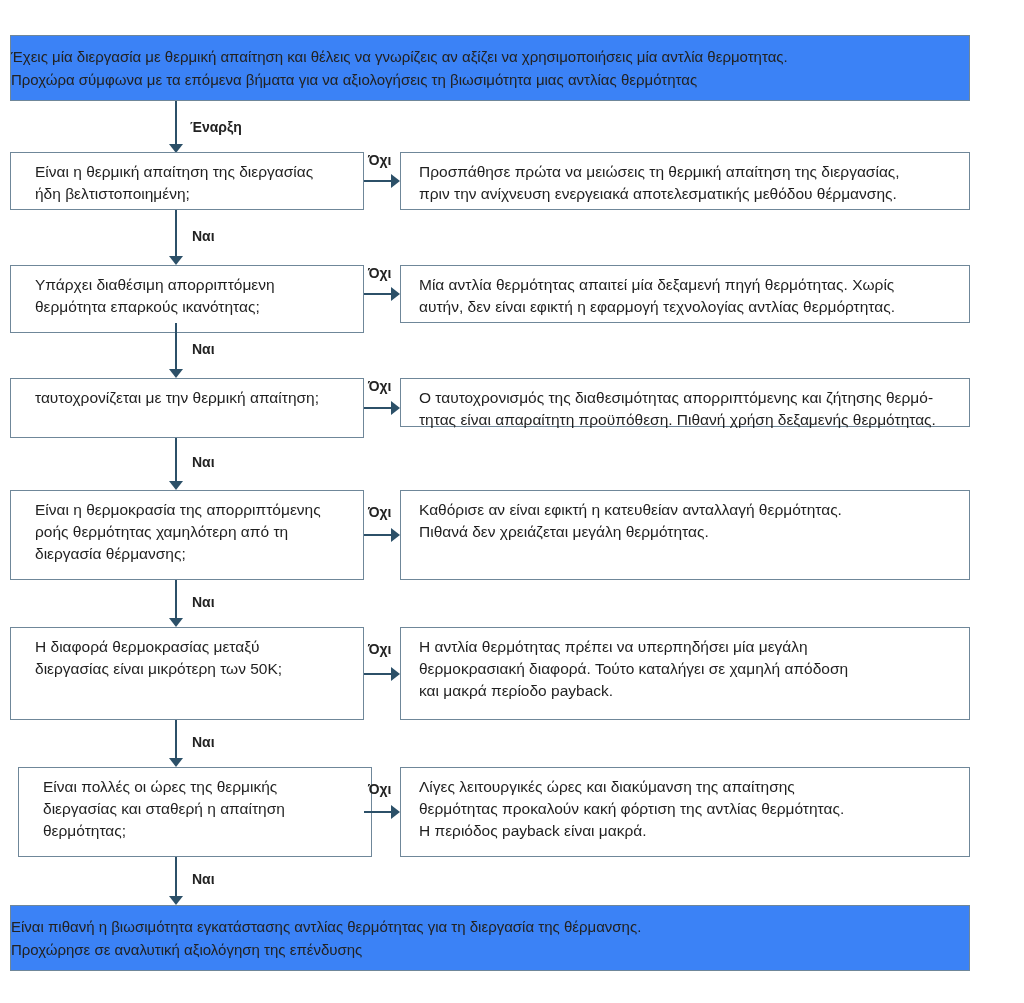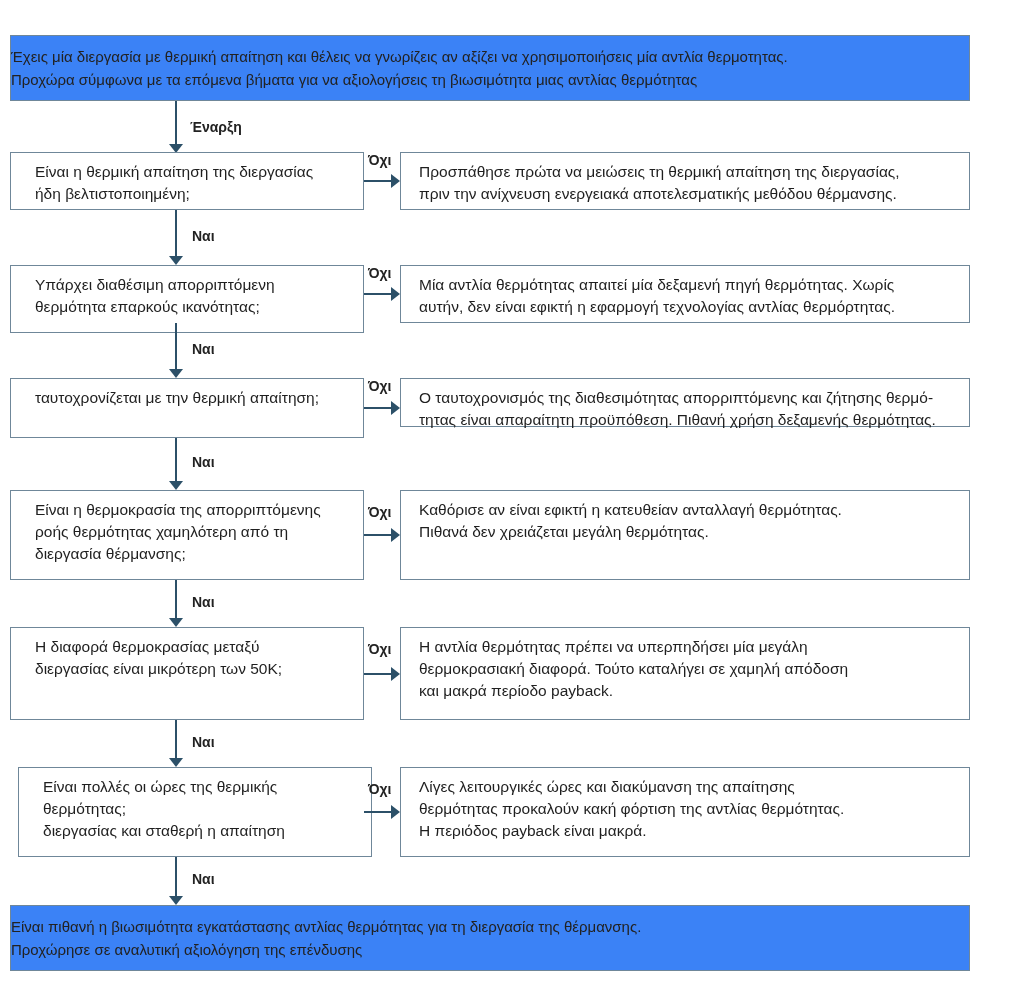--- a/index.html
+++ b/index.html
@@ -98,22 +98,22 @@
       <div>και μακρά περίοδο payback.</div>
     </div>
     <div class="line hline" style="left: 364px; top: 673px; width: 28px;"></div>
     <div class="arrow-right" style="left: 391px; top: 667px;"></div>
     <div class="lbl" style="left: 368px; top: 641px;">Όχι</div>
     <div class="line vline" style="left: 175px; top: 720px; height: 40px;"></div>
     <div class="arrow-down" style="left: 169px; top: 758px;"></div>
     <div class="lbl" style="left: 192px; top: 734px;">Ναι</div>
     <div class="box q" style="left: 10px; top: 767px; width: 354px; height: 90px; margin-left: 8px;">
       <div>Είναι πολλές οι ώρες της θερμικής</div>
+      <div>διεργασίας και σταθερή η απαίτηση</div>
       <div>θερμότητας;</div>
-      <div>διεργασίας και σταθερή η απαίτηση</div>
     </div>
     <div class="box r" style="left: 400px; top: 767px; width: 570px; height: 90px;">
       <div>Λίγες λειτουργικές ώρες και διακύμανση της απαίτησης</div>
       <div>θερμότητας προκαλούν κακή φόρτιση της αντλίας θερμότητας.</div>
       <div>Η περιόδος payback είναι μακρά.</div>
     </div>
     <div class="line hline" style="left: 364px; top: 811px; width: 28px;"></div>
     <div class="arrow-right" style="left: 391px; top: 805px;"></div>
     <div class="lbl" style="left: 368px; top: 781px;">Όχι</div>
     <div class="line vline" style="left: 175px; top: 857px; height: 41px;"></div>

